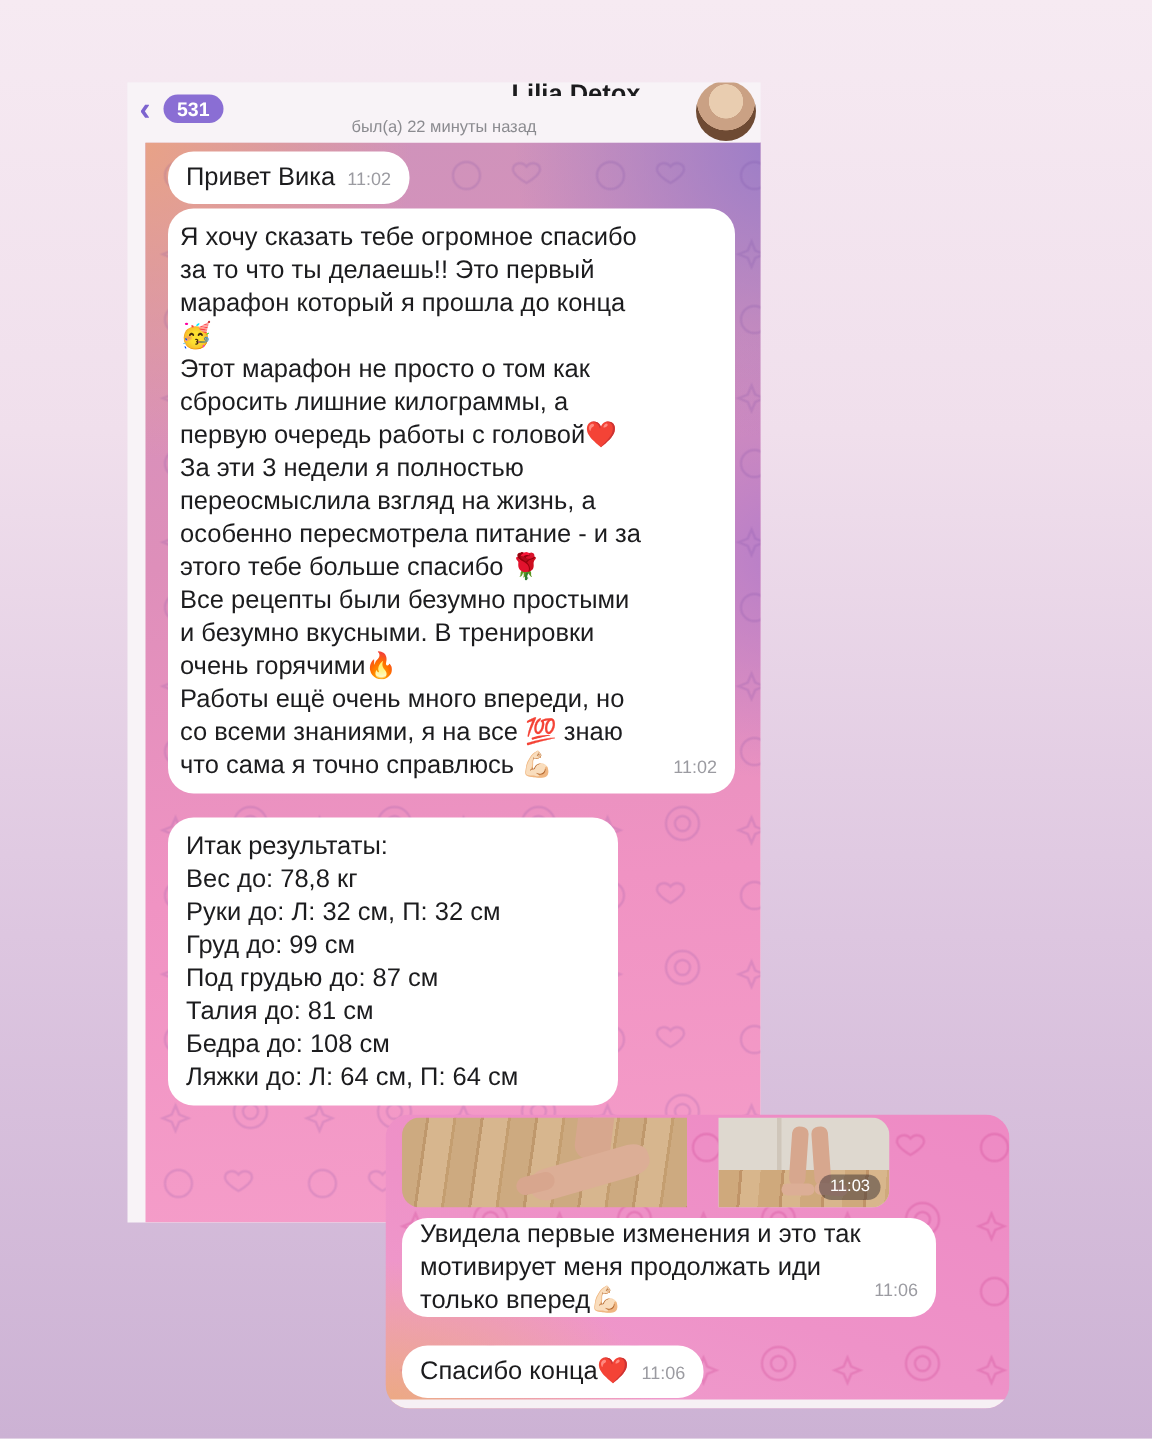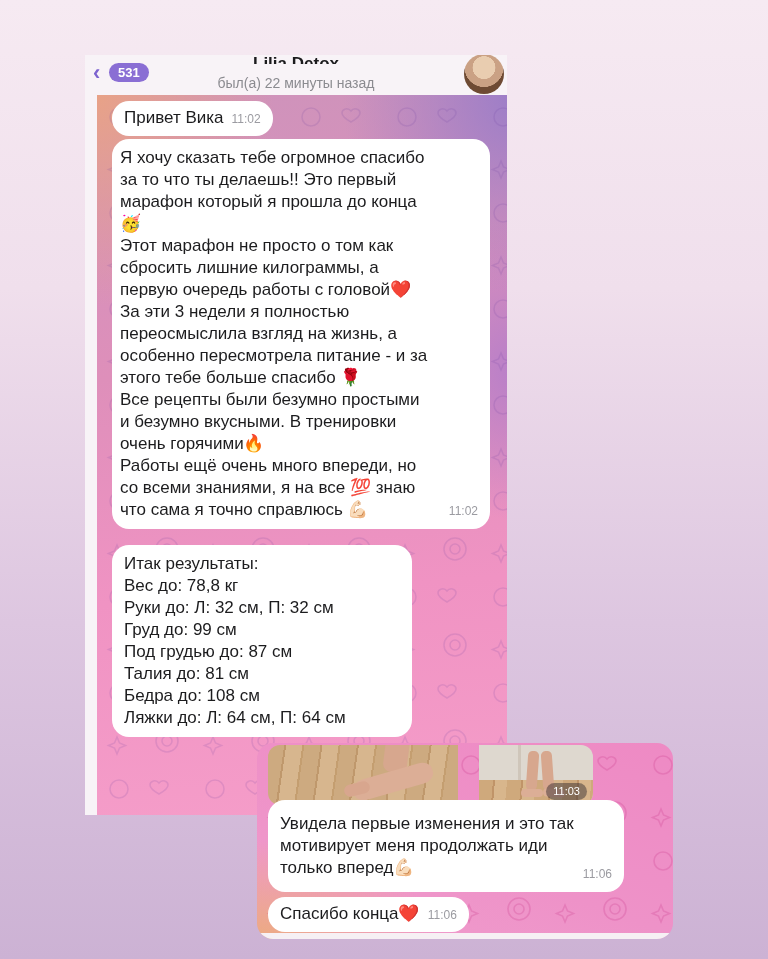--- a/index.html
+++ b/index.html
@@ -5,23 +5,23 @@
   html,body{margin:0;padding:0;background:#e8dcea;}
   .canvas{position:relative;width:768px;height:959px;overflow:hidden;
     font-family:"Liberation Sans",sans-serif;
     background:linear-gradient(180deg,#f6eaf2 0%,#f0dfec 30%,#ddc6e0 65%,#ccb2d4 100%);}
   
   .shot1{position:absolute;left:85px;top:55px;width:422px;height:760px;overflow:hidden;background:#f8f3f7;}
   .hdr{position:absolute;left:0;top:0;right:0;height:40px;background:#f8f3f7;z-index:3;}
   .hdr-back{position:absolute;left:8px;top:5px;color:#7d63cf;font-size:22px;font-weight:bold;line-height:26px;cursor:default;}
   .hdr-badge{position:absolute;left:24px;top:8px;background:#8a6ed4;color:#fff;font-size:13px;font-weight:bold;
     padding:2px 9px;border-radius:10px;line-height:15px;}
-  .hdr-titleclip{position:absolute;left:80px;right:80px;top:0;height:9px;overflow:hidden;text-align:center;}
+  .hdr-titleclip{position:absolute;left:80px;right:80px;top:0;height:9px;overflow:hidden;text-align:right;}
   .hdr-titleclip span{display:inline-block;margin-top:-11px;font-size:17px;font-weight:bold;color:#1b1b1d;}
-  .hdr-status{position:absolute;left:0;right:0;bottom:4px;text-align:center;font-size:14px;color:#8b8b90;}
+  .hdr-status{position:absolute;left:0;right:0;bottom:4px;text-align:center;font-size:11px;color:#8b8b90;}
   .hdr-avatar{position:absolute;right:3px;top:-1px;width:40px;height:40px;border-radius:50%;overflow:hidden;
     background:radial-gradient(circle at 50% 34%, #e9cdb0 0 34%, #caa184 35% 58%, #6e4a33 59% 100%);}
   .chat{position:absolute;left:12px;top:40px;width:422px;height:720px;overflow:hidden;
     background:
       radial-gradient(60% 42% at 0% 0%, #e8a287 0%, rgba(232,162,135,0) 70%),
       radial-gradient(58% 38% at 100% 0%, #9b7dc8 0%, rgba(155,125,200,0) 72%),
       radial-gradient(45% 30% at 100% 38%, #b77fc9 0%, rgba(183,127,201,0) 70%),
       linear-gradient(176deg, #cf93bb 0%, #de8fba 38%, #f093c3 68%, #f59dc9 100%);}
   .pat{position:absolute;left:0;top:0;width:100%;height:100%;opacity:.15;}
   .bubble{position:absolute;background:#fff;border-radius:17px;color:#1c1c1e;font-size:17px;line-height:22px;
@@ -49,21 +49,21 @@
   .legA,.legB{position:absolute;background:#d7a78e;border-radius:5px 5px 6px 6px;}
   .legA{left:48px;top:6px;width:11px;height:40px;transform:rotate(4deg);}
   .legB{left:63px;top:6px;width:11px;height:40px;transform:rotate(-4deg);}
   .footA{position:absolute;left:42px;top:44px;width:22px;height:8px;background:#dcae96;border-radius:5px;}
   .footB{position:absolute;left:64px;top:44px;width:22px;height:8px;background:#dcae96;border-radius:5px;transform:rotate(4deg);}
   .legL{position:absolute;left:116px;top:-4px;width:24px;height:32px;background:#d7a78e;border-radius:0 0 9px 9px;transform:rotate(7deg);}
   .footL{position:absolute;left:84px;top:26px;width:82px;height:21px;background:#dcae96;border-radius:12px/9px;transform:rotate(-16deg);}
   .toe{position:absolute;left:76px;top:38px;width:26px;height:12px;background:#d8a68e;border-radius:8px;transform:rotate(-14deg);}
   .photo-time{position:absolute;right:6px;bottom:5px;background:rgba(42,36,42,.45);color:#fff;
     font-size:11px;line-height:15px;padding:1px 7px;border-radius:9px;}
-  .b5{left:11px;top:57px;width:356px;padding:13px 12px;}
+  .b5{left:11px;top:69px;width:356px;padding:0 12px;}
   .b6{left:11px;top:154px;}
   .inputstrip{position:absolute;left:0;bottom:0;width:100%;height:6px;background:#f6f0f4;}
 </style>
 </head>
 <body>
 
 <div class="canvas">
 
   <div class="shot1">
 

